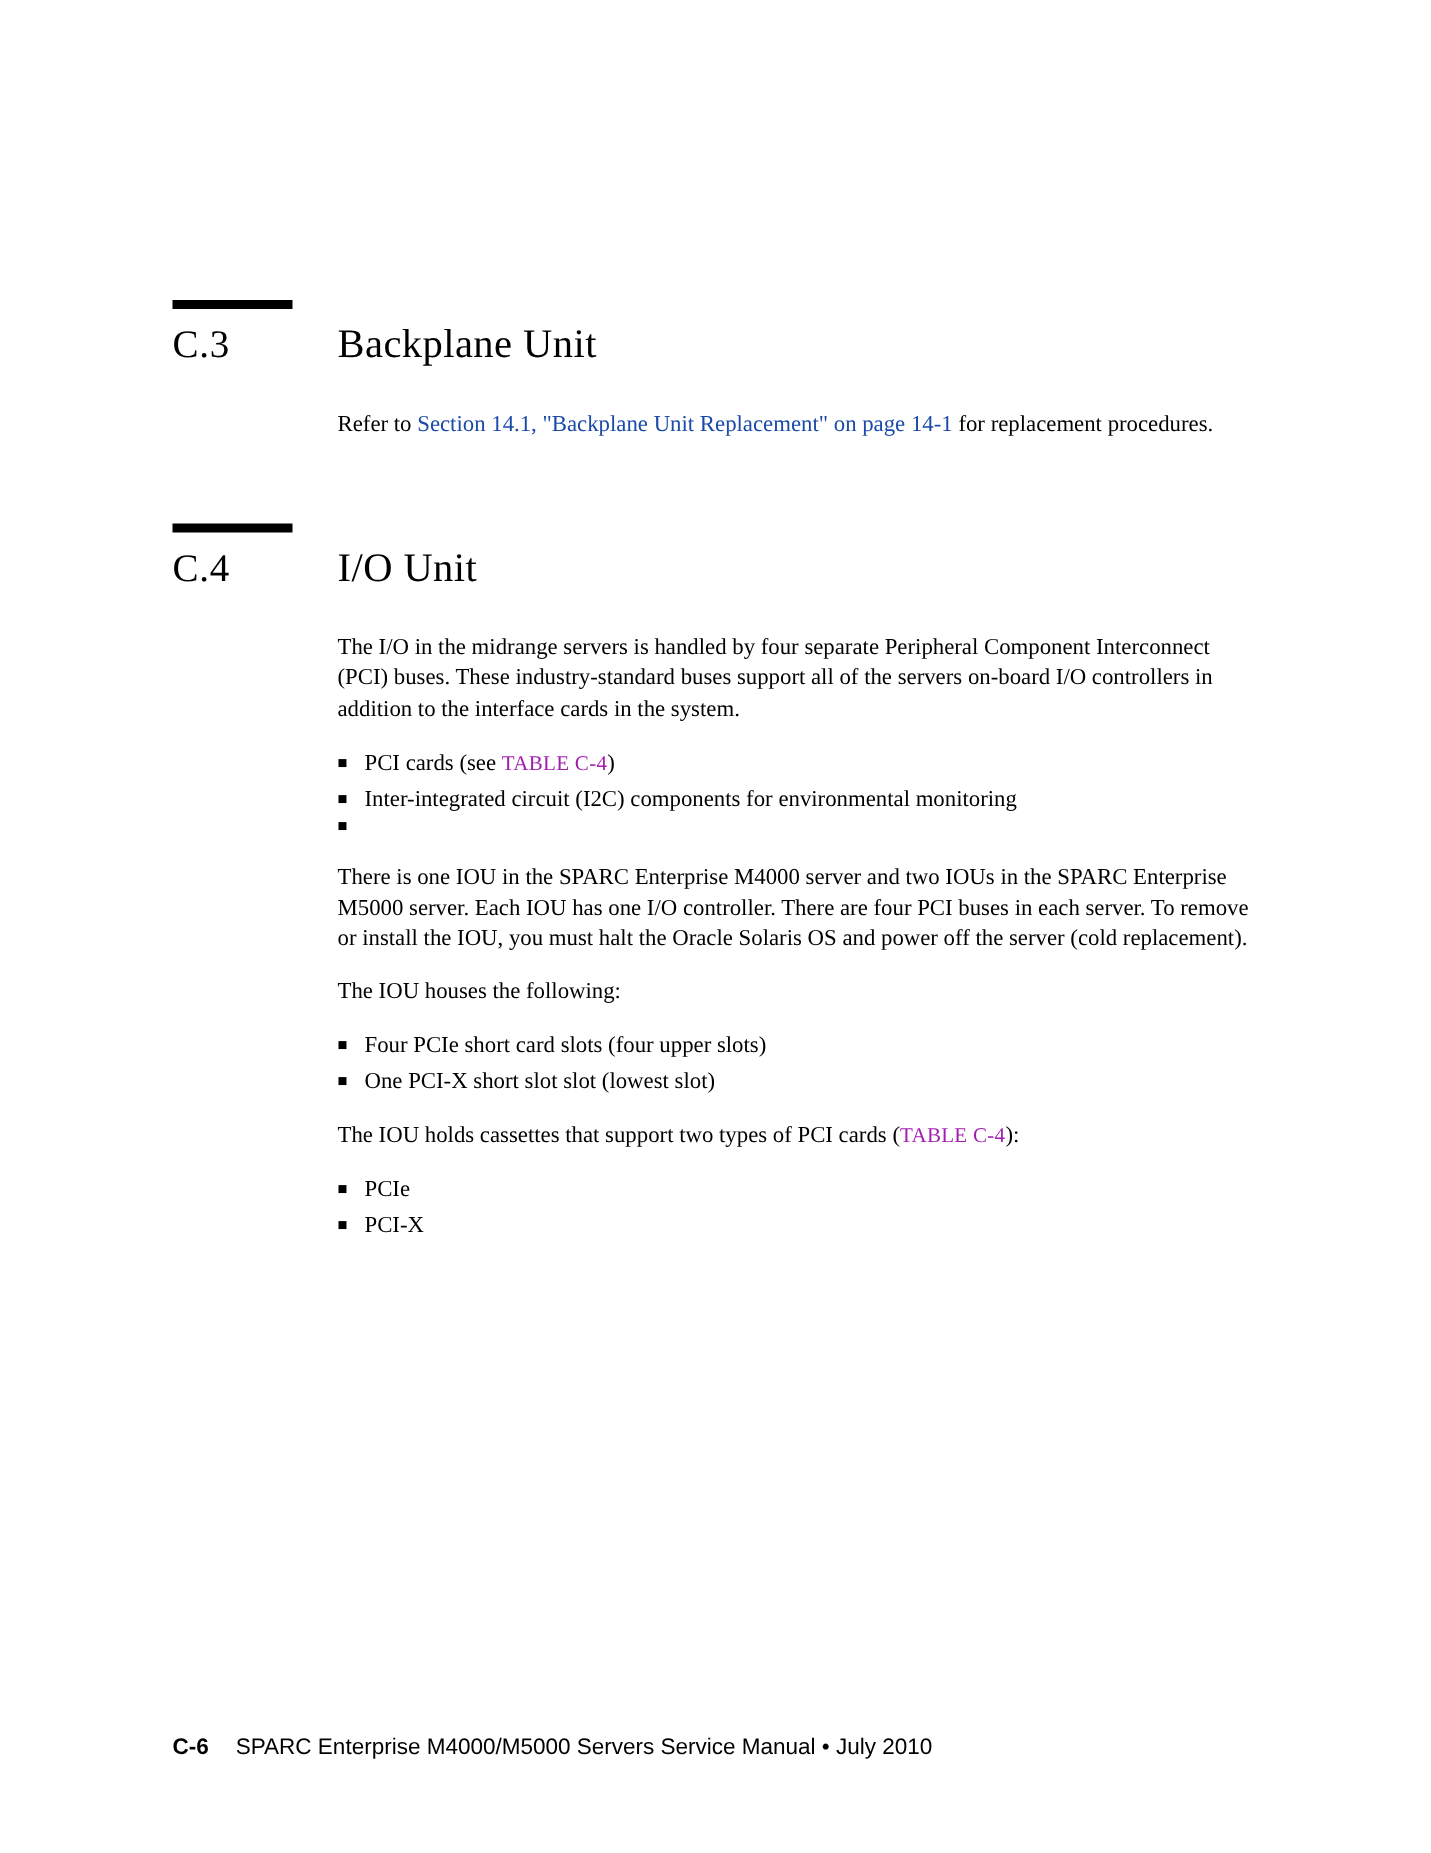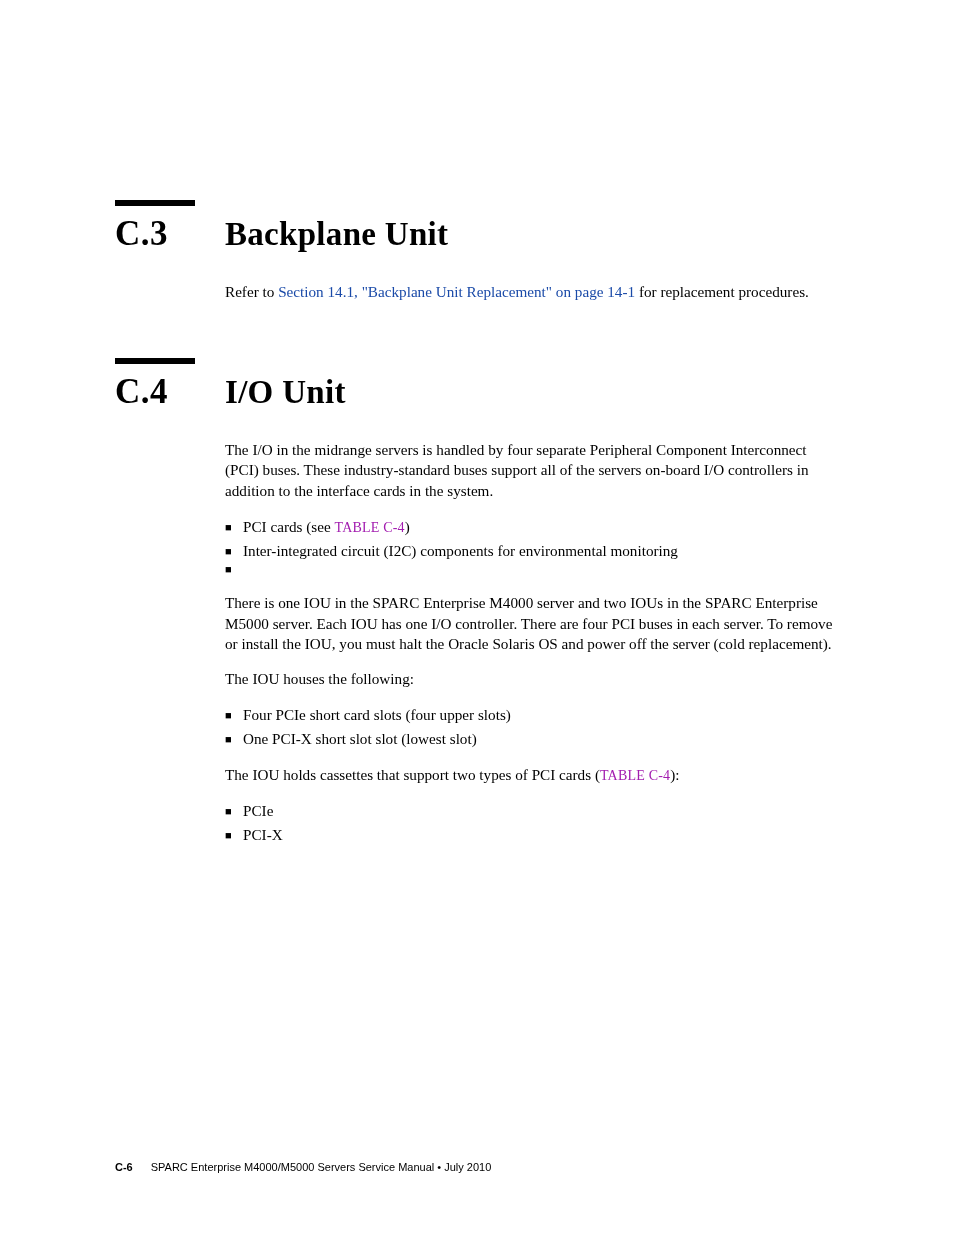--- a/index.html
+++ b/index.html
@@ -22,29 +22,29 @@
       width: 80px;
       background: #000;
       margin-bottom: 8px;
     }
     .heading-row {
       display: flex;
       align-items: baseline;
       margin-bottom: 28px;
     }
     .sec-num {
-      font-size: 35px;
-      font-weight: 700;
+      font-size: 26px;
+      font-weight: 400;
       width: 110px;
       flex-shrink: 0;
       letter-spacing: 0.5px;
     }
     .sec-title {
-      font-size: 33px;
-      font-weight: 700;
+      font-size: 27px;
+      font-weight: 400;
       letter-spacing: 0.3px;
     }
     .body-col {
       margin-left: 110px;
     }
     .para {
       font-size: 15.2px;
       line-height: 1.35;
       margin-bottom: 14px;
       color: #000;
@@ -75,21 +75,21 @@
       font-variant: small-caps;
       font-size: 14px;
       letter-spacing: 0.2px;
     }
     .footer {
       position: absolute;
       bottom: 62px;
       left: 115px;
       right: 115px;
       font-family: Arial, Helvetica, sans-serif;
-      font-size: 11px;
+      font-size: 15px;
       display: flex;
       gap: 18px;
       align-items: baseline;
     }
     .footer .pn {
       font-weight: bold;
     }
   </style>
 </head>
 <body>

